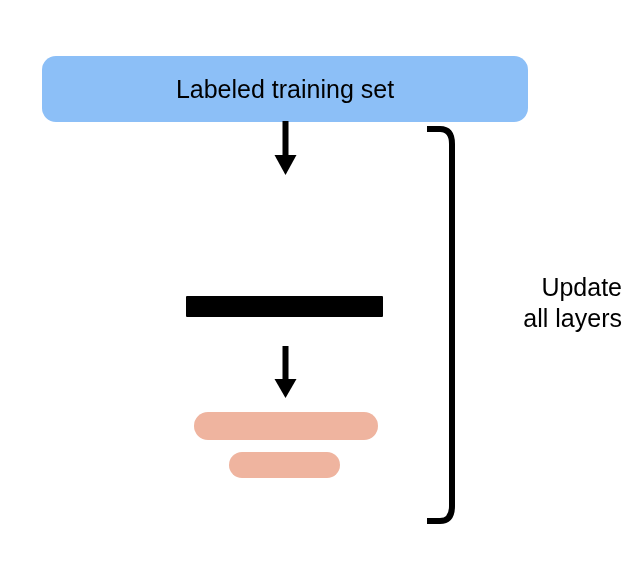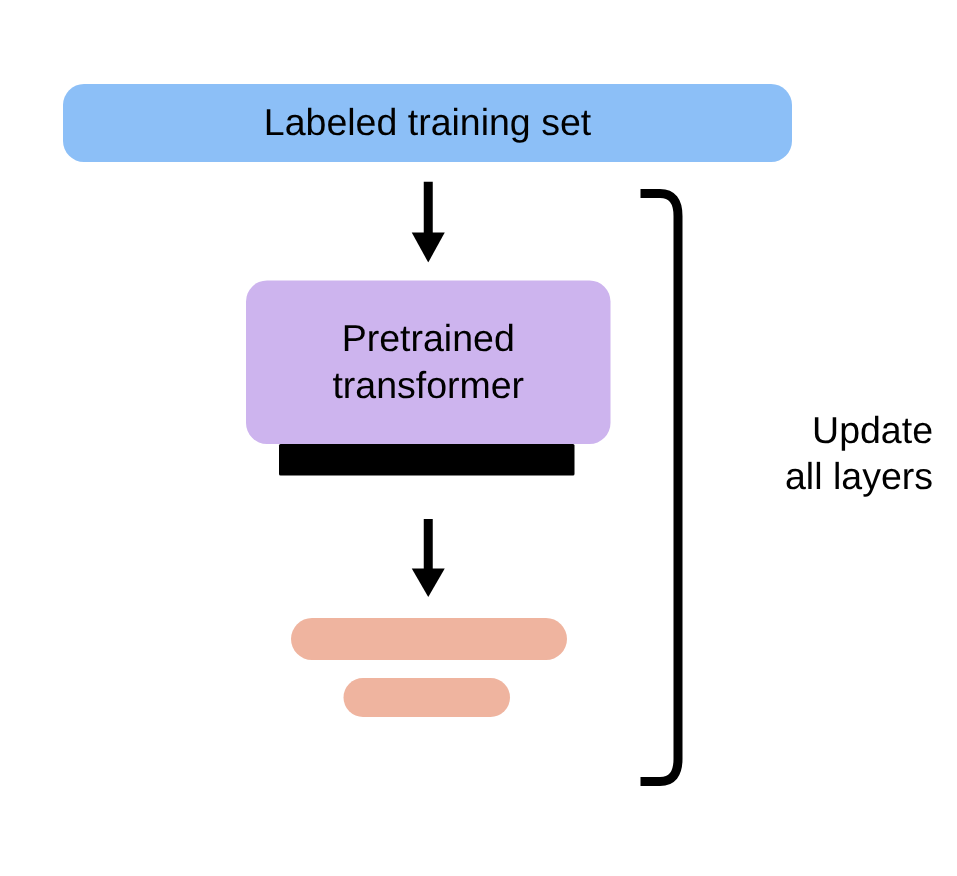--- a/index.html
+++ b/index.html
@@ -27,21 +27,21 @@
     white-space: pre-line;
     user-select: none;
   }
 
   
   .box-blue {
     position: absolute;
     left: 42px;
     top: 56px;
     width: 486px;
-    height: 52px;
+    height: 66px;
     background: #8cbff7;
     border-radius: 14px;
     display: flex;
     align-items: center;
     justify-content: center;
     box-sizing: border-box;
   }
   .box-blue .node-label {
     font-size: 25px;
   }
@@ -137,24 +137,20 @@
     <span class="node-label">Labeled training set</span>
   </div>
 
   <div class="arrow arrow-1">
     <svg viewBox="0 0 30 54" xmlns="http://www.w3.org/2000/svg" aria-hidden="true">
       <rect x="11.5" y="0" width="6" height="38" fill="#000000"></rect>
       <polygon points="14.5,54 3.5,34 25.5,34" fill="#000000"></polygon>
     </svg>
   </div>
 
-  <div class="box-purple">
-    <span class="node-label">Pretrained
-transformer</span>
-  </div>
 
   <div class="bar-black"></div>
 
   <div class="arrow arrow-2">
     <svg viewBox="0 0 30 52" xmlns="http://www.w3.org/2000/svg" aria-hidden="true">
       <rect x="11.5" y="0" width="6" height="36" fill="#000000"></rect>
       <polygon points="14.5,52 3.5,33 25.5,33" fill="#000000"></polygon>
     </svg>
   </div>
 

